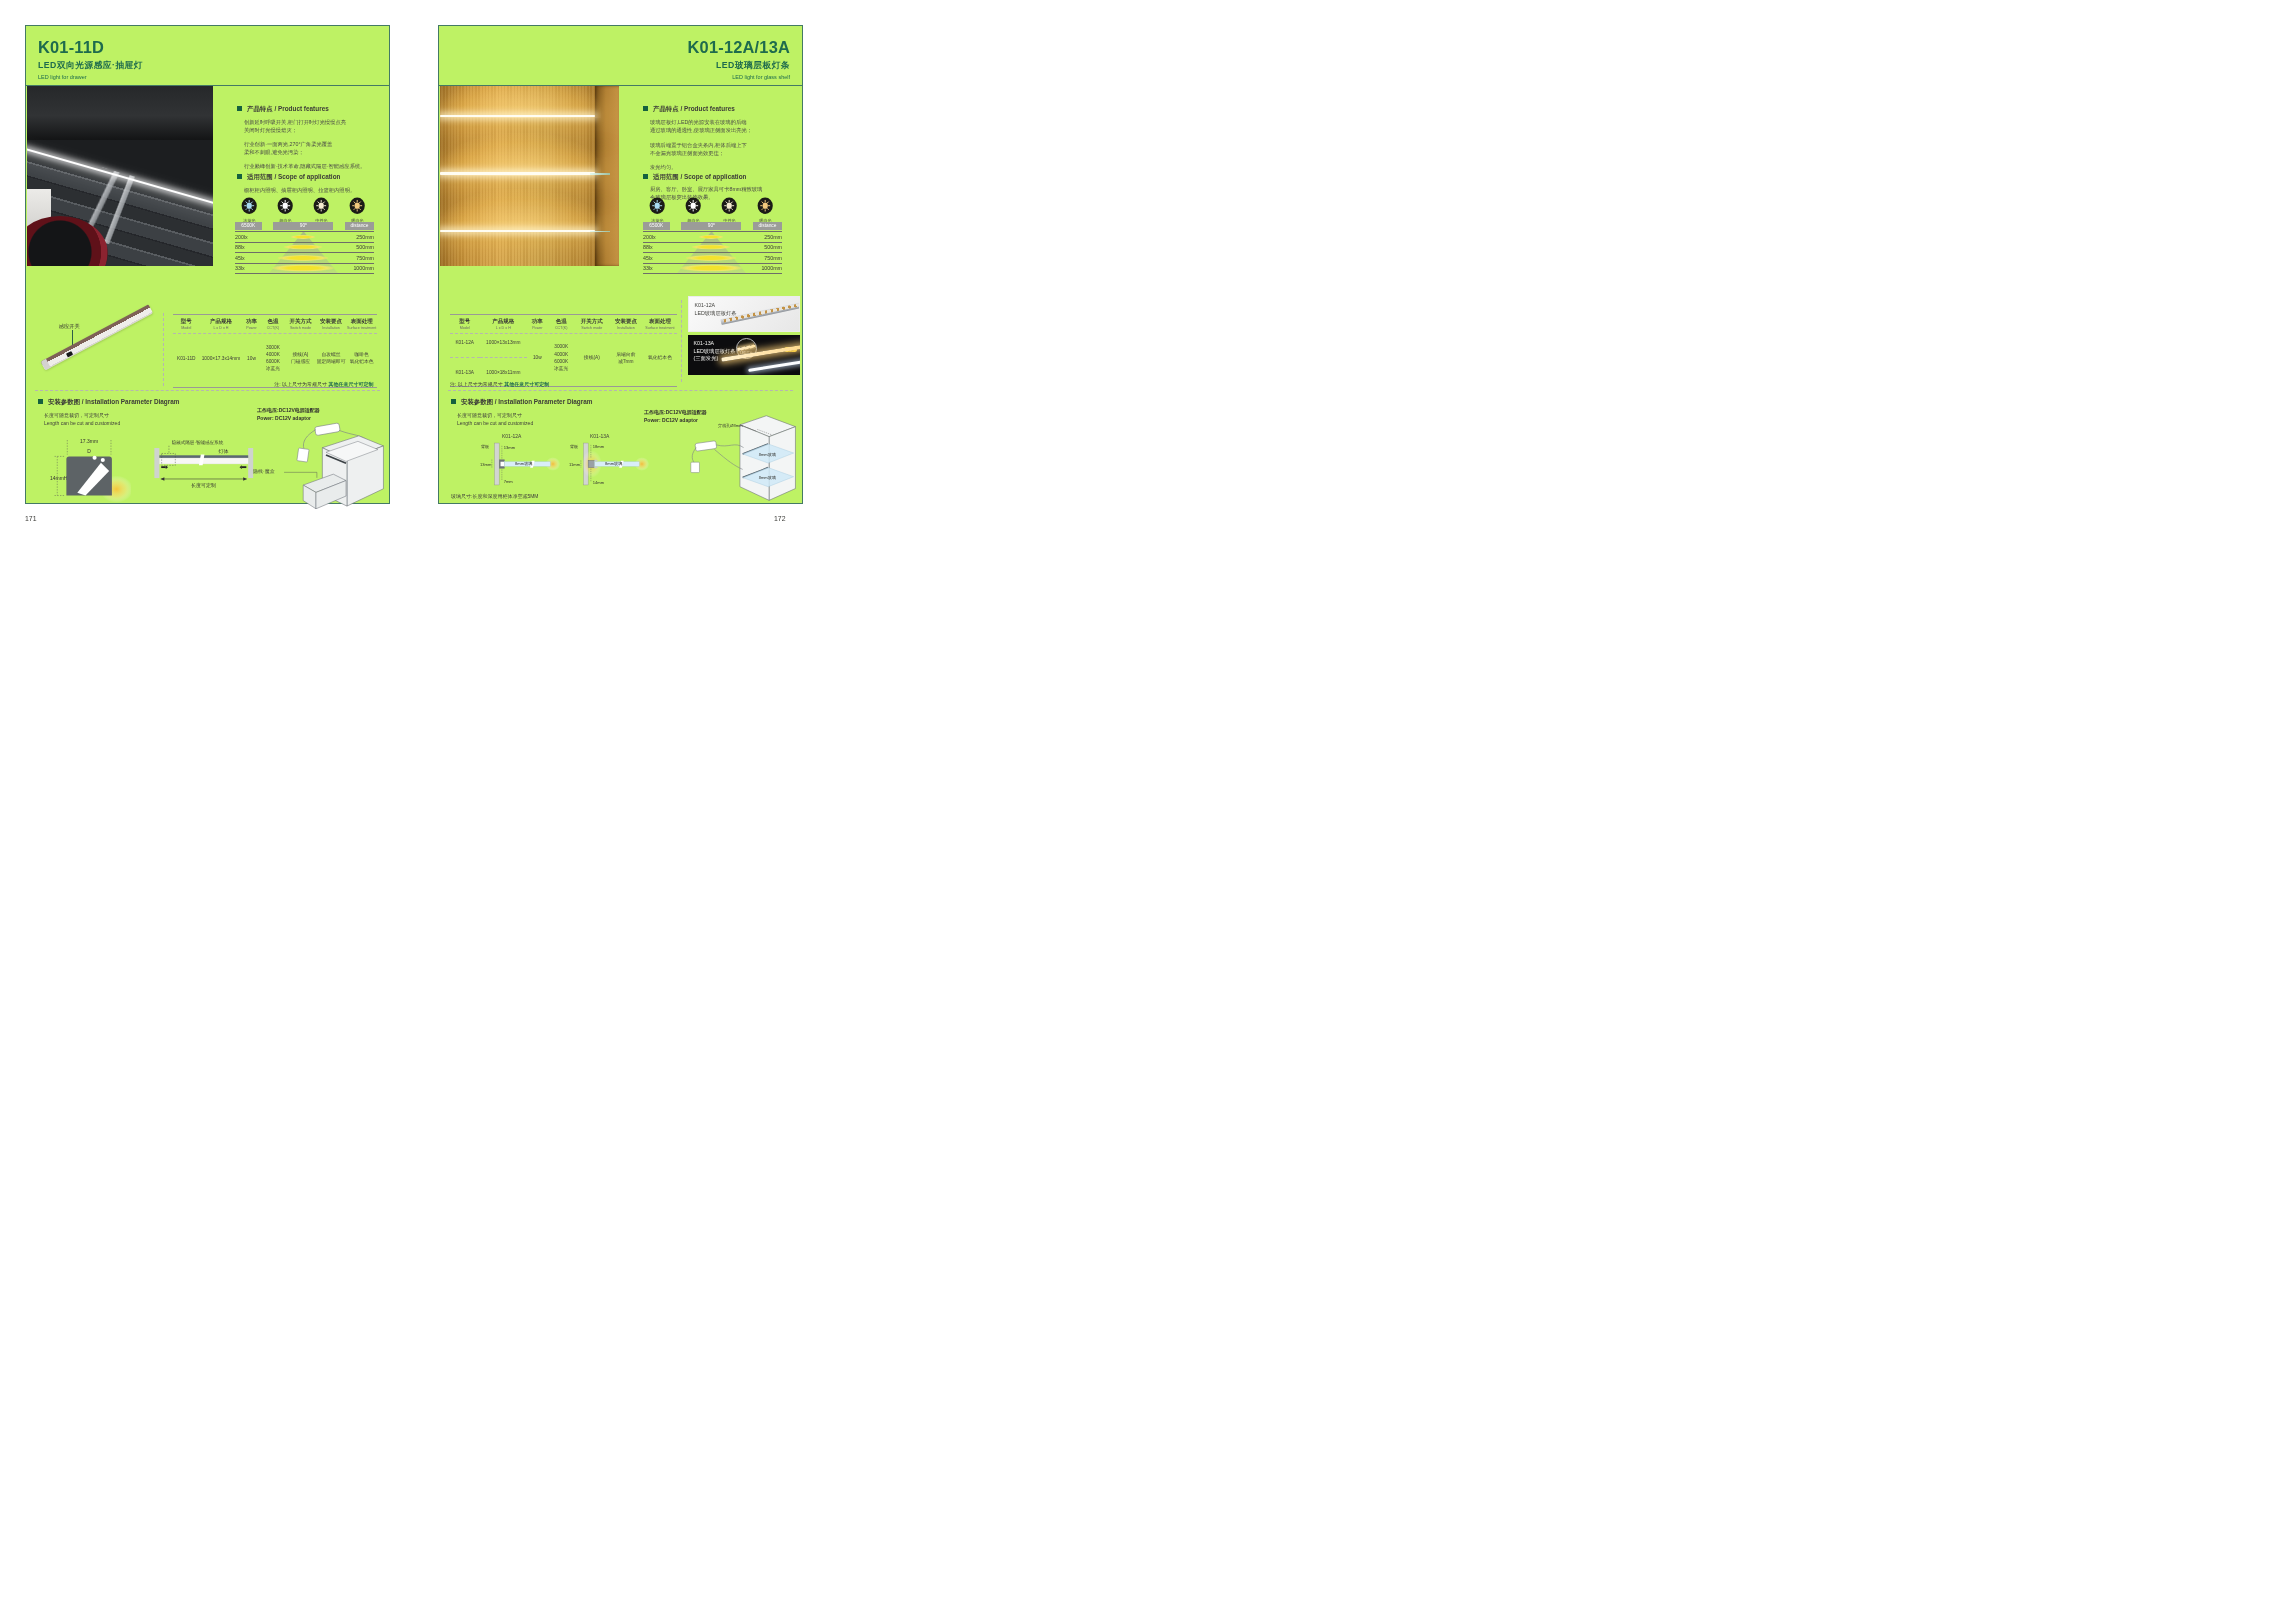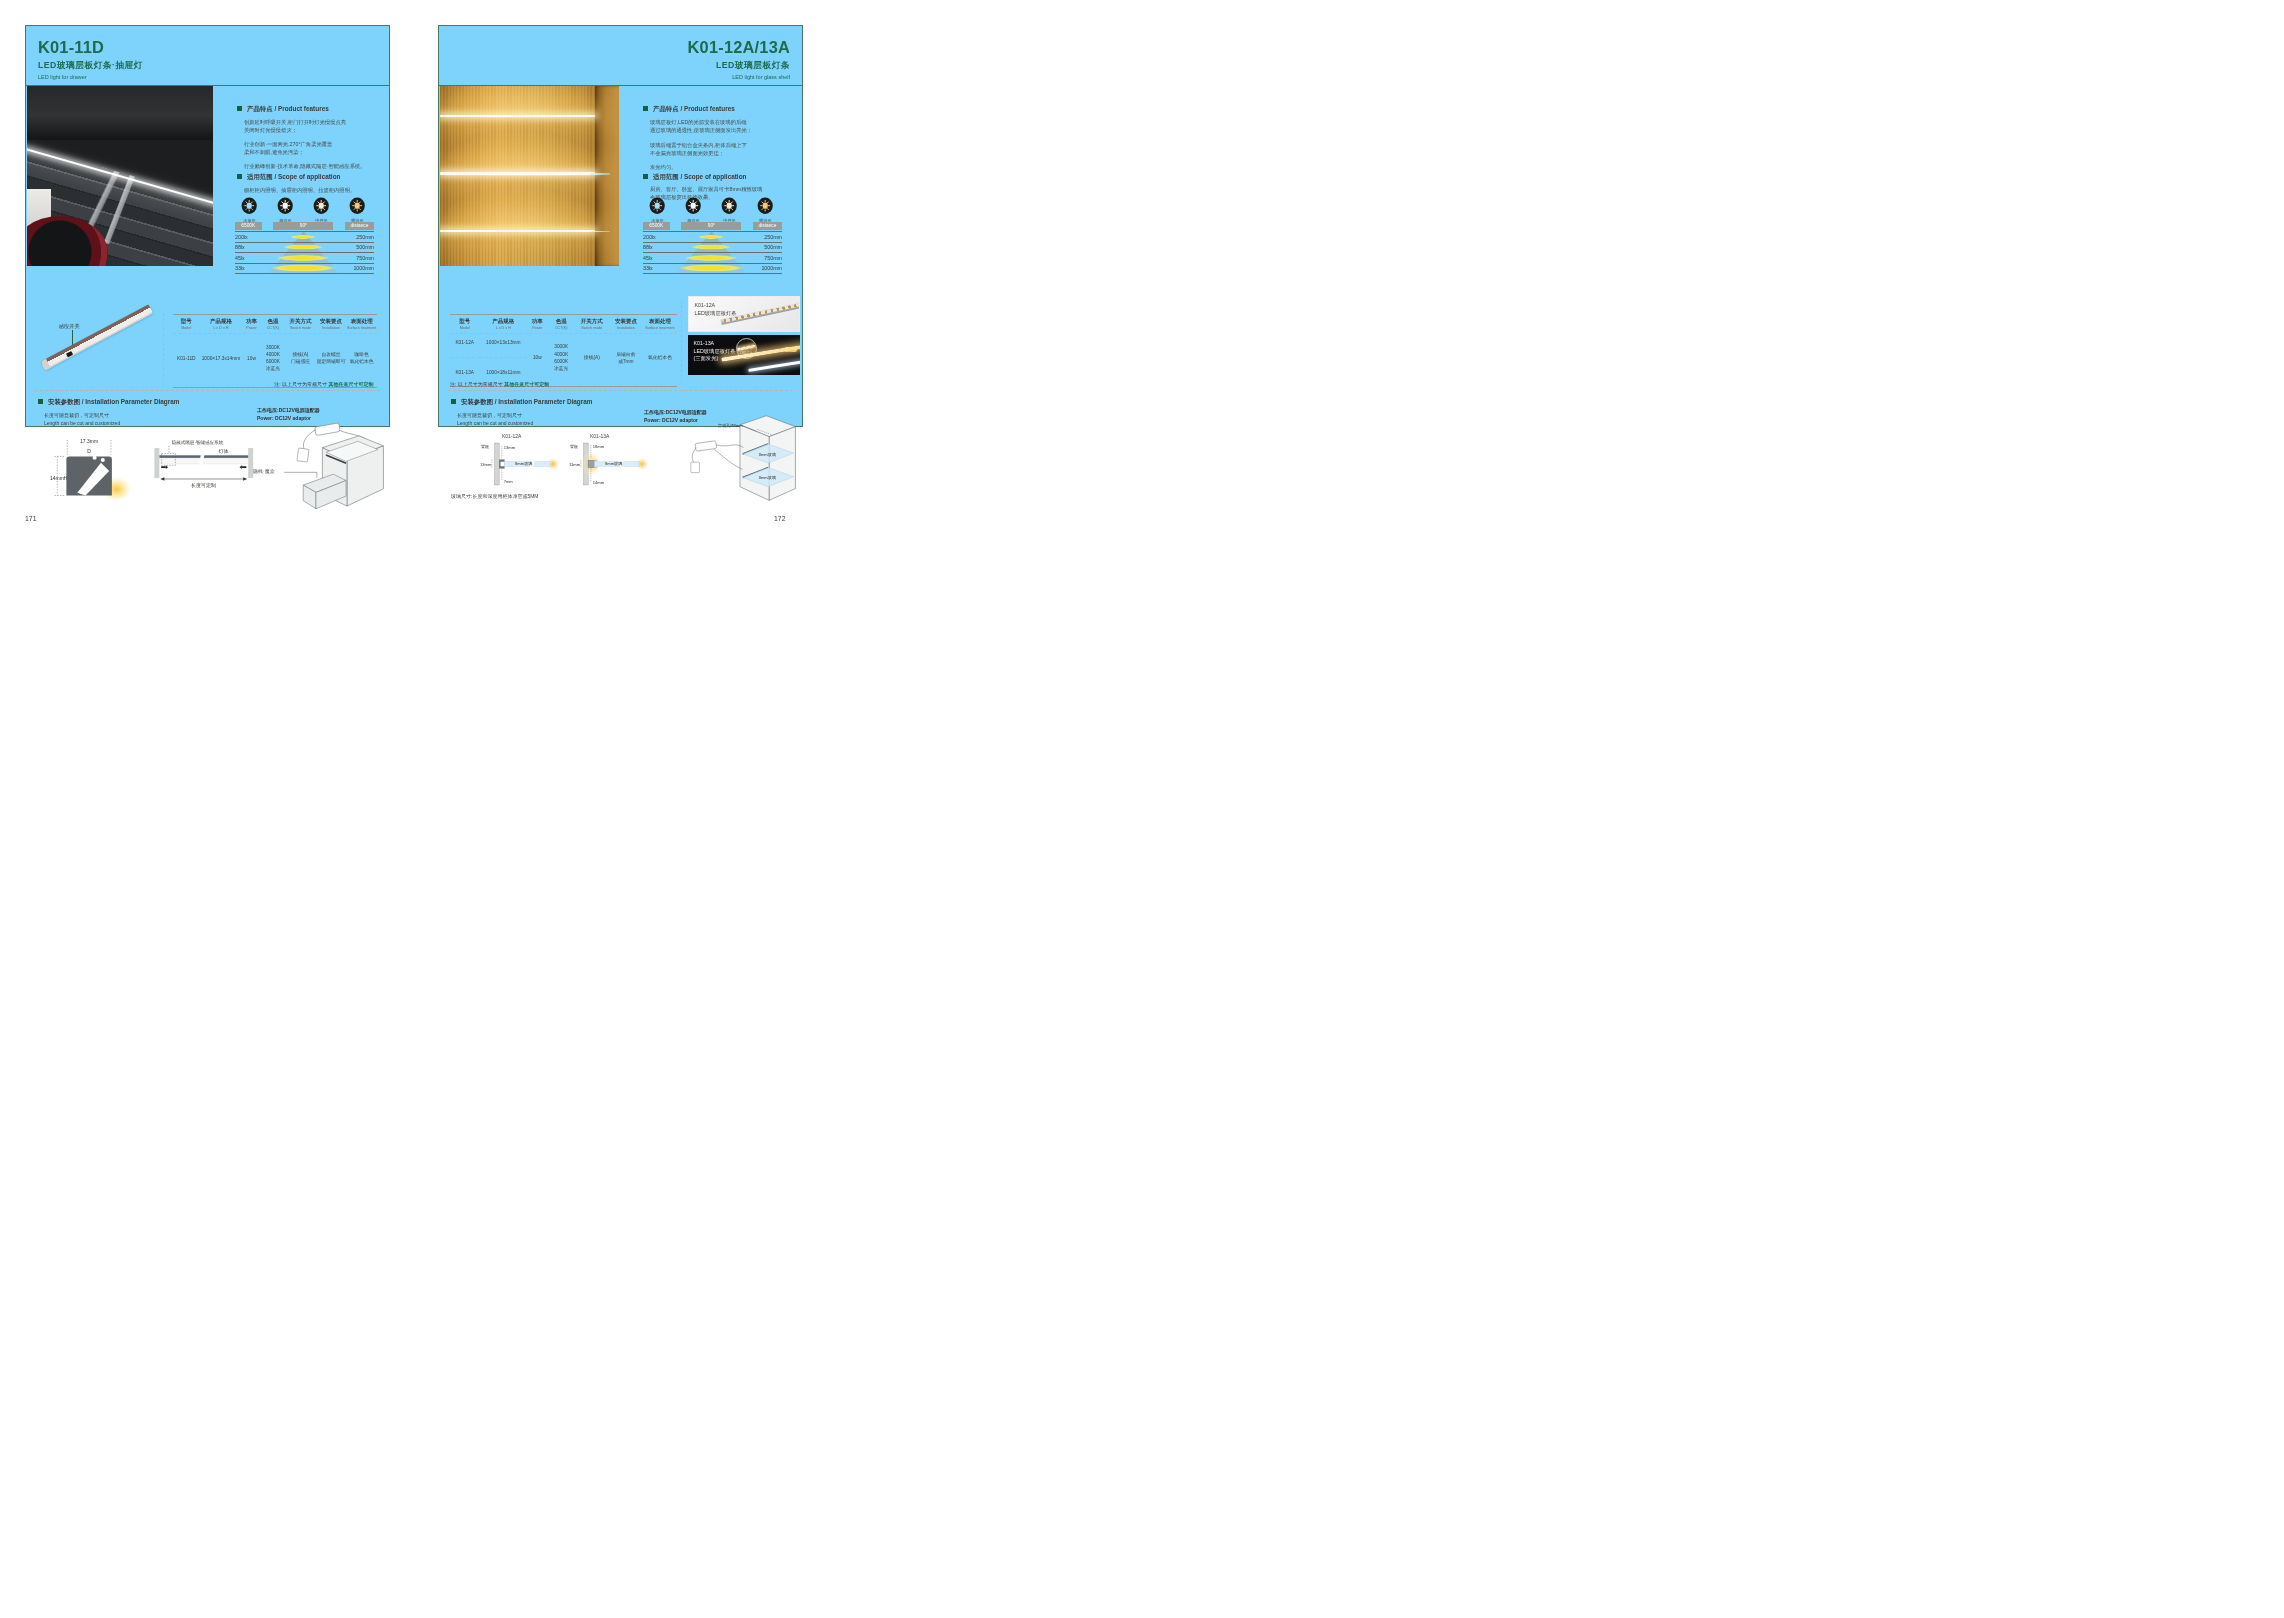--- a/index.html
+++ b/index.html
@@ -2,22 +2,22 @@
 <html style="font-size:7.3px"><head>
 <meta charset="utf-8">
 <style>
   * { margin:0; padding:0; box-sizing:border-box; }
   html,body { background:#ffffff; }
   body {
     width:827px; height:539px; position:relative;
     font-family:"Liberation Sans", sans-serif; color:#3a3a36;
   }
   .page {
-    position:absolute; top:25px; width:365px; height:402px;
-    border:0.5px solid #447a64; background:#7dd3fc;
+    position:absolute; top:25px; width:365px; height:479px;
+    border:0.5px solid #447a64; background:#bef264;
   }
   #page-left  { left:25px; }
   #page-right { left:438px; }
 
   
   .hdr { position:absolute; top:12px; left:12px; }
   .hdr-r { position:absolute; top:12px; right:12px; text-align:right; }
   .model-title { font-size:16.4px; font-weight:bold; color:#1e6b4d; letter-spacing:0.2px; }
   .sub-cn { font-size:8.7px; font-weight:bold; color:#1e6b4d; margin-top:3.2px; letter-spacing:0.5px; }
   .sub-en { font-size:5.5px; color:#1e6b4d; margin-top:1.4px; }
@@ -158,21 +158,21 @@
   #pn-left { left:25px; }
   #pn-right { left:774px; }
 </style>
 </head>
 <body>
 
 <div class="page" id="page-left">
 
   <div class="hdr">
     <div class="model-title">K01-11D</div>
-    <div class="sub-cn">LED玻璃层板灯条·抽屉灯</div>
+    <div class="sub-cn">LED双向光源感应·抽屉灯</div>
     <div class="sub-en">LED light for drawer</div>
   </div>
   <div class="hdr-rule"></div>
 
   <div class="photo" id="photo-drawer">
     <div class="cab-top"></div>
     <div class="drawer-int"></div>
     <div class="cutlery"></div>
     <div class="led-strip"></div>
     <div class="white-box"></div>

